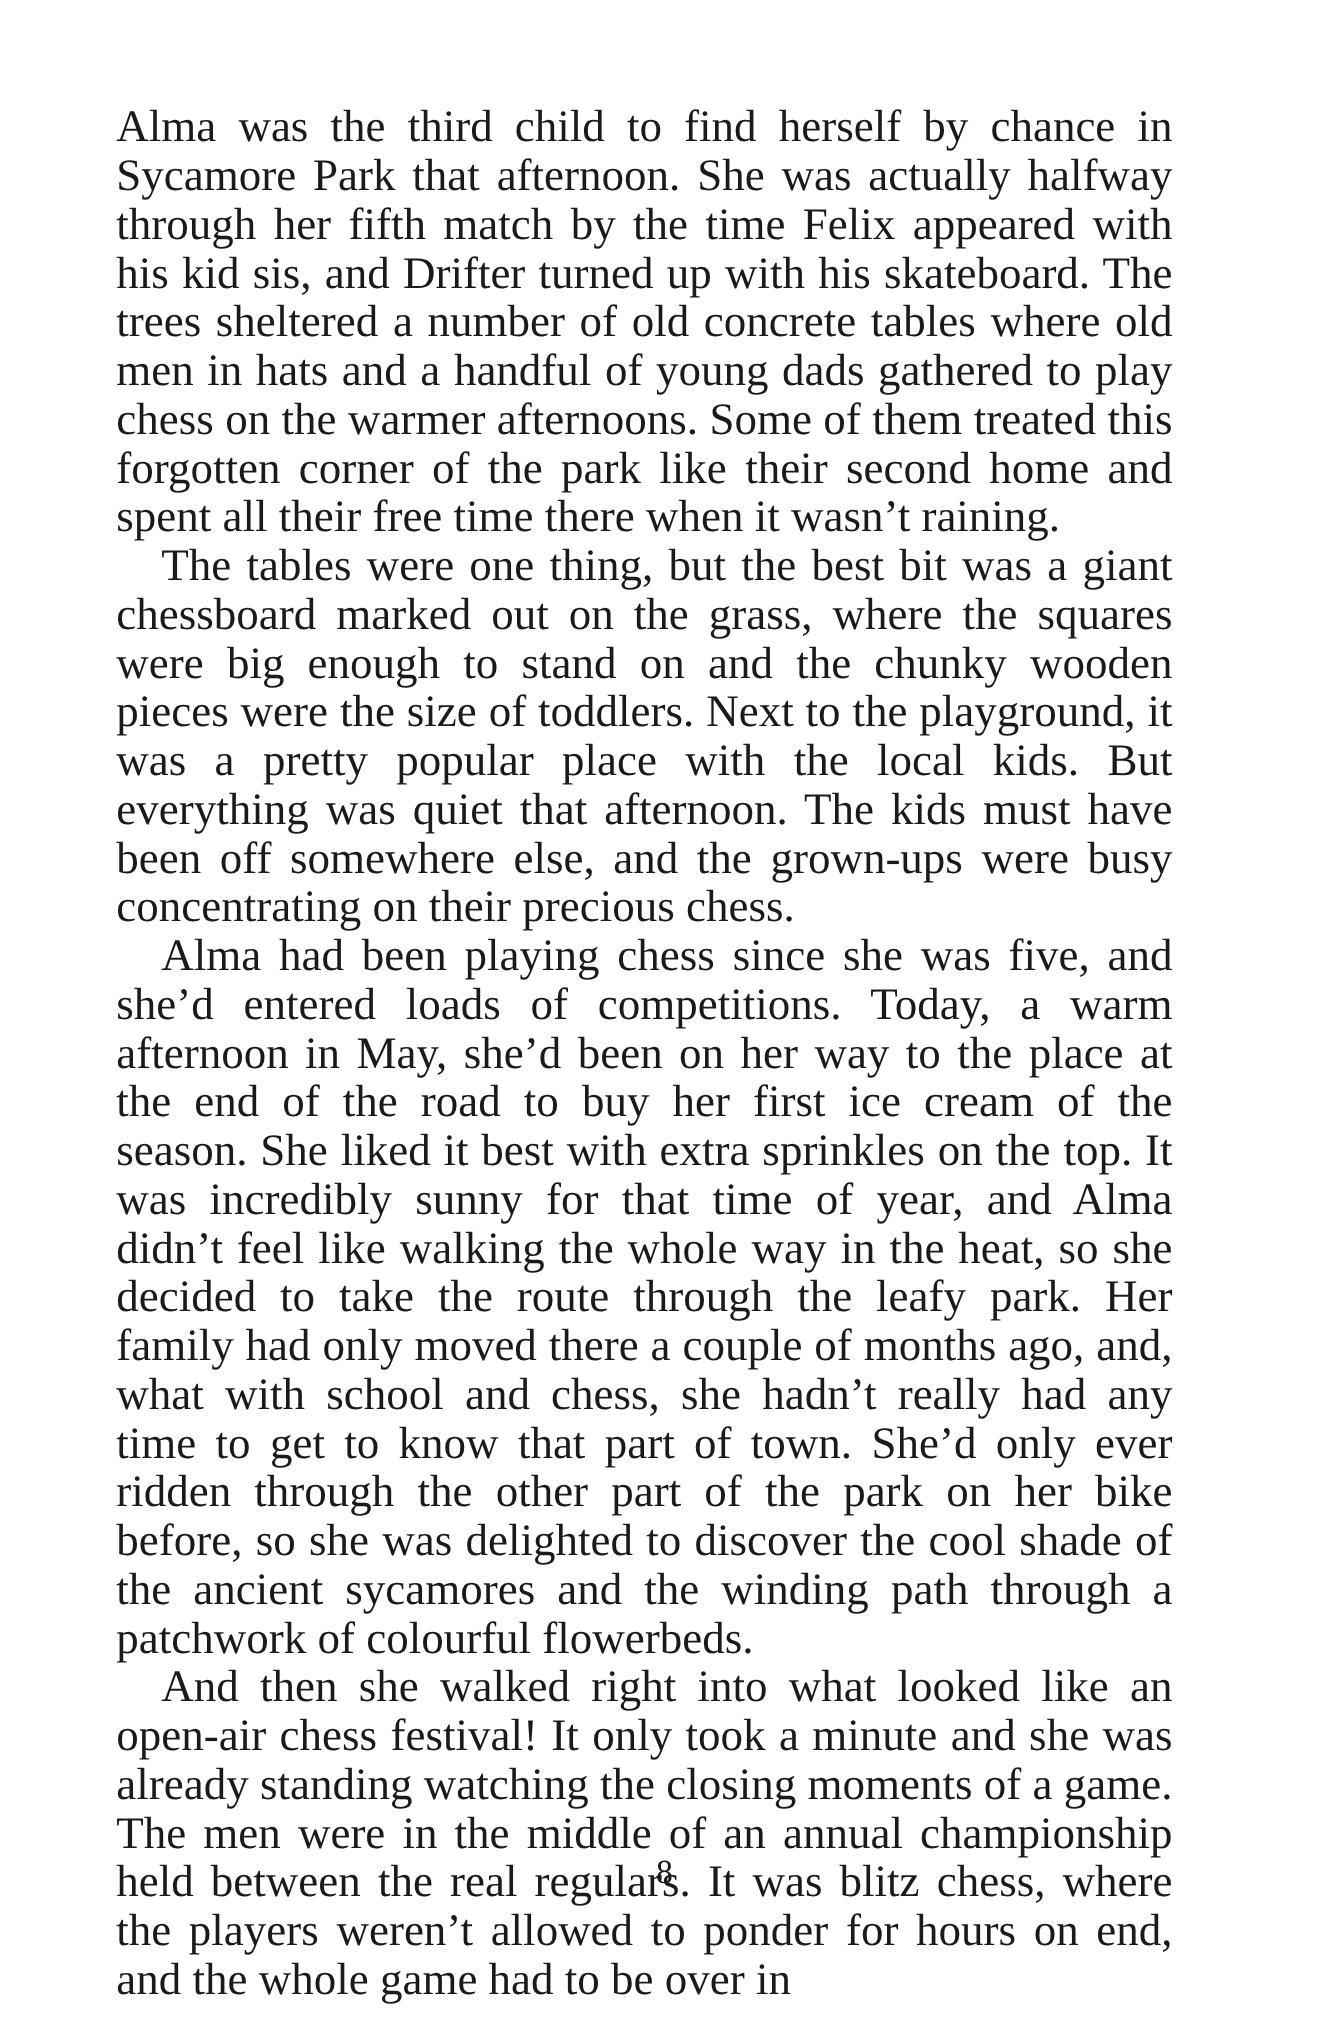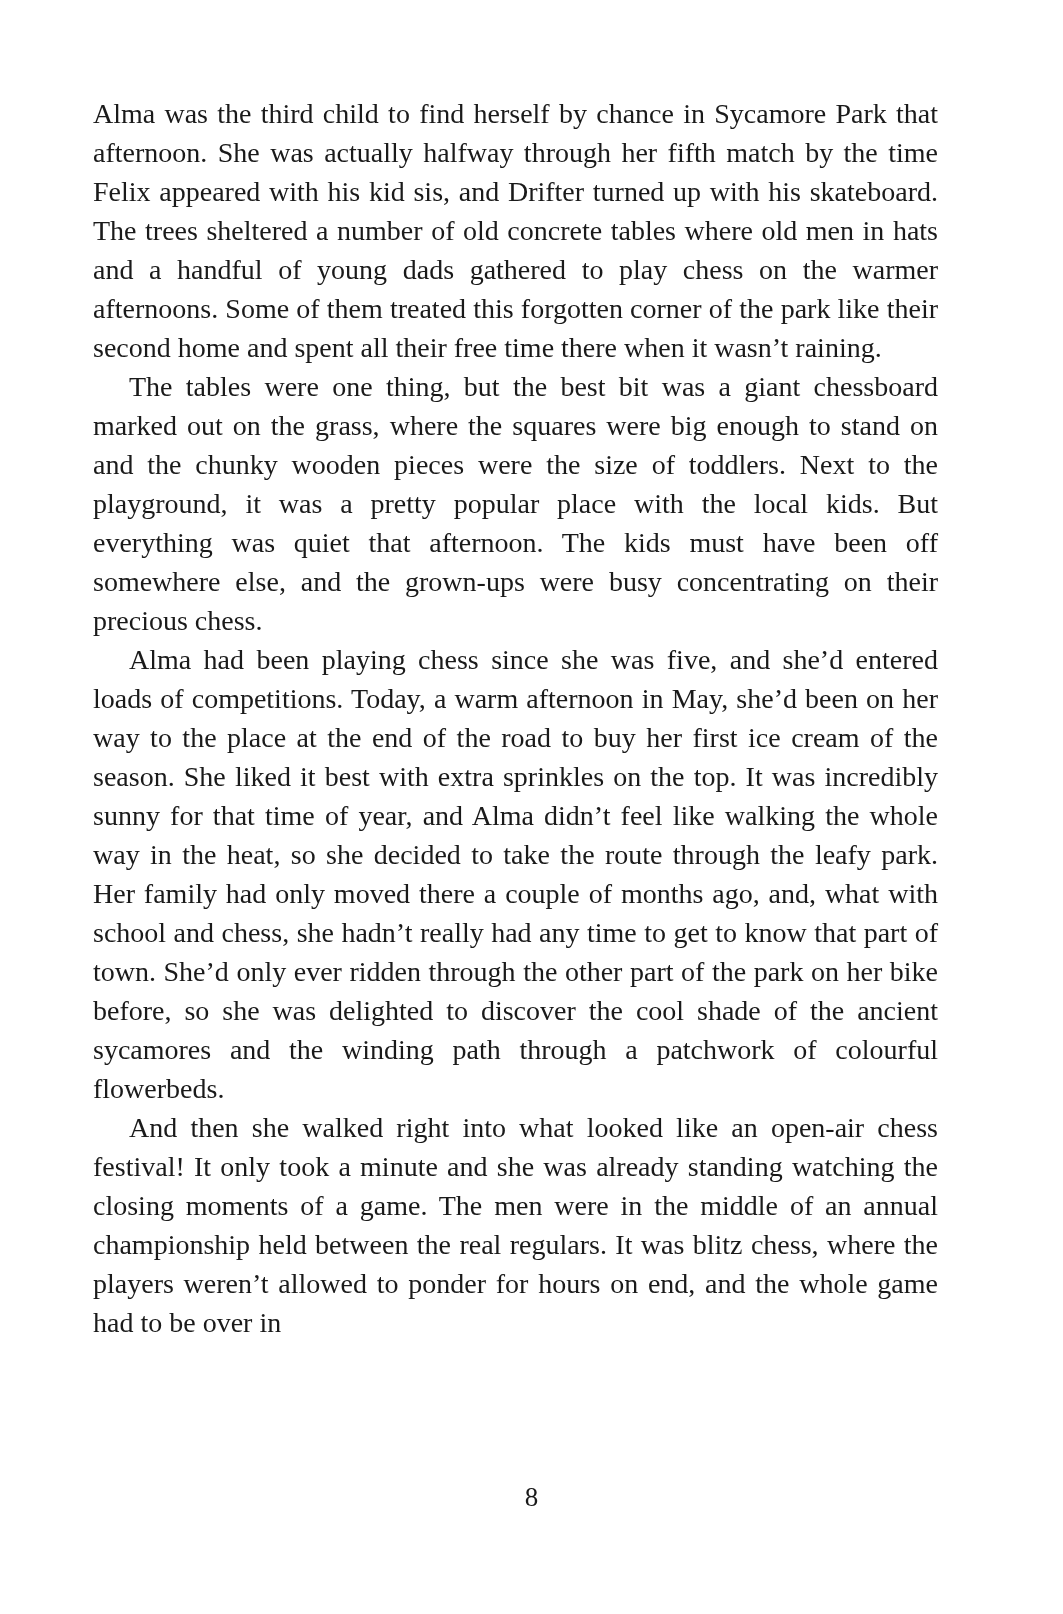--- a/index.html
+++ b/index.html
@@ -11,24 +11,24 @@
     position: relative;
     width: 1063px;
     height: 1614px;
     background: #ffffff;
     color: #1a1a1a;
     overflow: hidden;
   }
   .text-block {
     position: absolute;
     left: 93px;
-    top: 94px;
+    top: 82px;
     width: 845px;
     font-family: "Liberation Serif", "DejaVu Serif", serif;
-    font-size: 28px;
+    font-size: 36px;
     line-height: 39px;
     text-align: justify;
     text-justify: inter-word;
   }
   .text-block p {
     margin: 0;
     padding: 0;
   }
   .text-block p.indent {
     text-indent: 36px;

